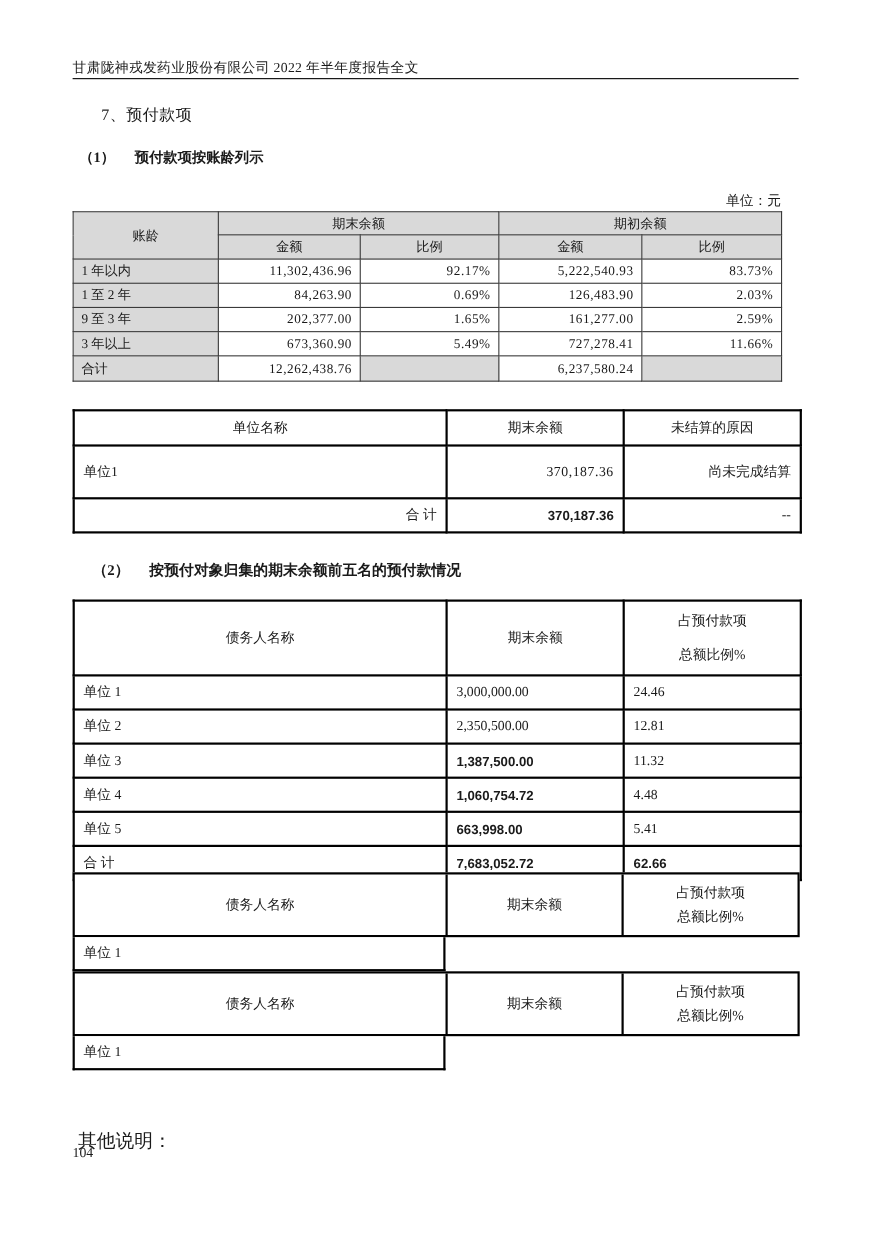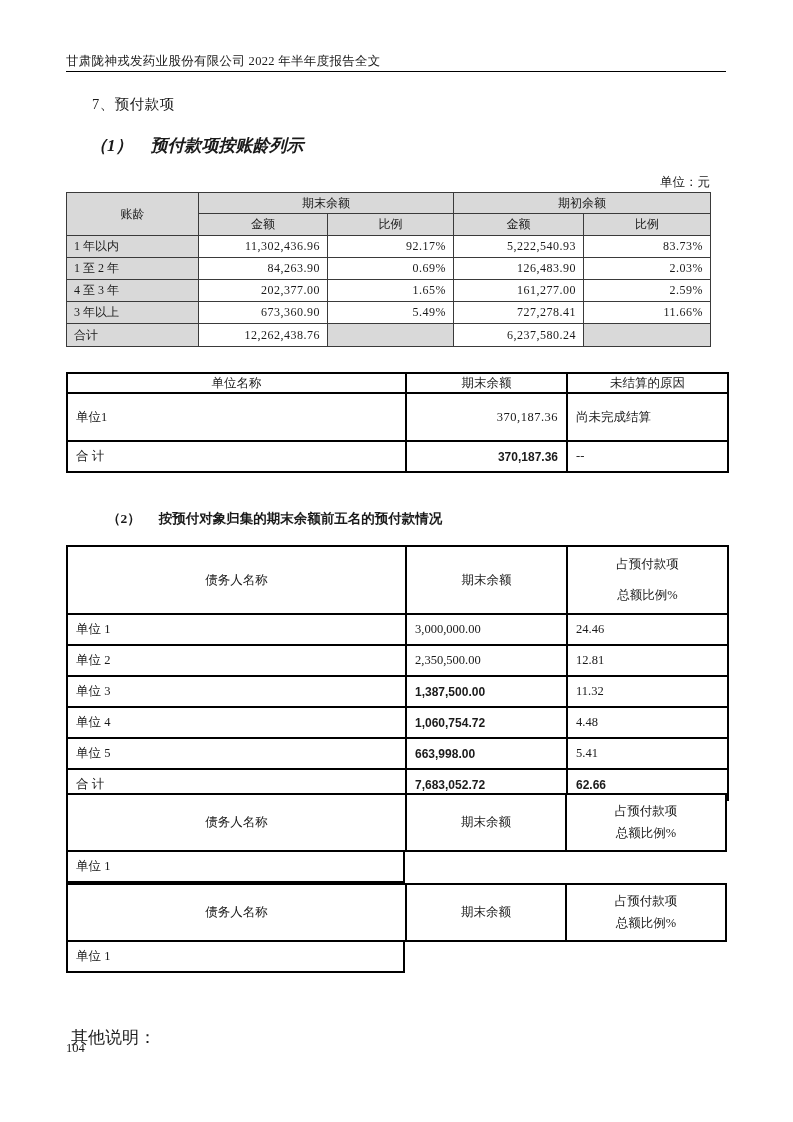--- a/index.html
+++ b/index.html
@@ -20,22 +20,22 @@
   }
   .doc-header-rule {
     position: absolute; top: 71px; left: 66px; width: 660px;
     border-bottom: 1.6px solid #000;
   }
   
   .h-sec {
     position: absolute; top: 95px; left: 71px;
     font-size: 14.5px; font-weight: normal; letter-spacing: 0.5px; margin-left: 21px;
   }
-  .h-sub1 { position: absolute; top: 134px; left: 90px; font-size: 17px; font-weight: bold; font-style: italic; }
-  .h-sub2 { position: absolute; top: 510px; left: 84px; font-size: 13.5px; font-weight: bold; margin-left: 23px; }
+  .h-sub1 { position: absolute; top: 134px; left: 72px; font-size: 13px; font-weight: bold; }
+  .h-sub2 { position: absolute; top: 510px; left: 84px; font-size: 13.5px; font-weight: bold; }
   .h-sub1 .num, .h-sub2 .num { margin-right: 18px; }
   .unit-label {
     position: absolute; top: 174px; left: 66px; width: 644px;
     text-align: right; font-size: 12.5px;
   }
   
   .t1 {
     position: absolute; top: 192px; left: 66px; width: 644px;
     border-collapse: collapse; table-layout: fixed;
     font-size: 12px;
@@ -50,24 +50,24 @@
   
   .note1 { position: absolute; top: 350px; left: 71px; font-size: 12.5px; }
   .note2 { position: absolute; top: 1026px; left: 71px; font-size: 17px; }
   
   .t2 {
     position: absolute; top: 372px; left: 66px; width: 661px;
     border-collapse: collapse; table-layout: fixed;
     font-size: 12.5px;
   }
   .t2 td { border: 2px solid #000; vertical-align: middle; padding: 0 8px; }
-  .t2 tr.hdr td { height: 20px; text-align: center; }
+  .t2 tr.hdr td { height: 32px; text-align: center; }
   .t2 tr.r1 td { height: 48px; }
   .t2 tr.r2 td { height: 31px; }
-  .t2 .center { text-align: left; }
+  .t2 .center { text-align: right; }
   .t2 .num { text-align: right; letter-spacing: 0.5px; }
   .boldsans { font-family: "Liberation Sans", "DejaVu Sans", sans-serif; font-weight: bold; letter-spacing: 0 !important; font-size: 12px; }
   
   .t3 {
     position: absolute; top: 545px; left: 66px; width: 661px;
     border-collapse: collapse; table-layout: fixed;
     font-size: 12.5px;
   }
   .t3 td { border: 2px solid #000; vertical-align: middle; padding: 0 8px; }
   .t3 tr.hdr td { height: 62px; text-align: center; }
@@ -143,21 +143,21 @@
       <td class="num">83.73%</td>
     </tr>
     <tr class="row">
       <td class="gray label">1 至 2 年</td>
       <td class="num">84,263.90</td>
       <td class="num">0.69%</td>
       <td class="num">126,483.90</td>
       <td class="num">2.03%</td>
     </tr>
     <tr class="row">
-      <td class="gray label">4 至 3 年</td>
+      <td class="gray label">9 至 3 年</td>
       <td class="num">202,377.00</td>
       <td class="num">1.65%</td>
       <td class="num">161,277.00</td>
       <td class="num">2.59%</td>
     </tr>
     <tr class="row">
       <td class="gray label">3 年以上</td>
       <td class="num">673,360.90</td>
       <td class="num">5.49%</td>
       <td class="num">727,278.41</td>

